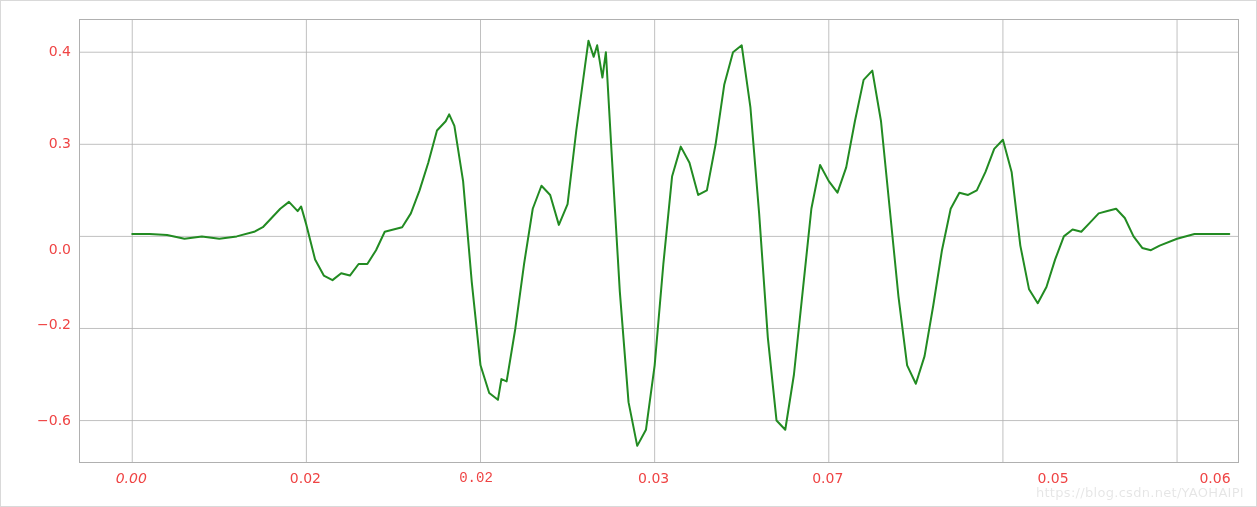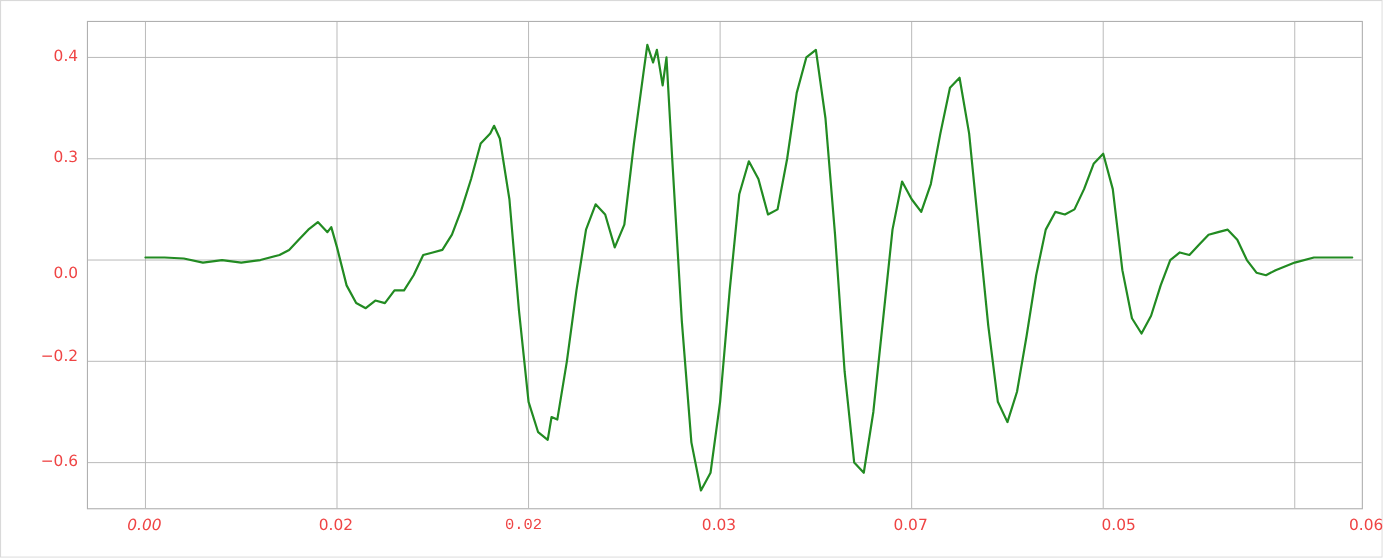--- a/index.html
+++ b/index.html
@@ -77,22 +77,23 @@
         </g>
       <path id="series-path" fill="none" d="M52.24 214.09 L69.65 214.09 L87.07 215.01 L104.48 218.70 L121.89 216.40 L139.31 218.70 L156.72 216.40 L174.14 211.79 L182.84 207.19 L191.55 197.98 L200.26 188.77 L208.96 181.86 L217.67 191.07 L221.15 186.47 L226.38 204.89 L235.08 239.42 L243.79 255.53 L252.50 260.14 L261.20 253.23 L269.91 255.53 L278.62 244.02 L287.32 244.02 L296.03 230.21 L304.74 211.79 L313.44 209.49 L322.15 207.19 L330.86 193.37 L339.56 170.35 L348.27 142.73 L356.98 110.50 L365.68 101.29 L369.17 94.39 L374.39 105.90 L383.10 161.15 L391.80 262.44 L400.51 345.31 L409.22 372.94 L417.92 379.84 L421.41 359.13 L426.63 361.43 L435.34 308.48 L444.05 244.02 L452.75 188.77 L461.46 165.75 L470.17 174.96 L478.87 204.89 L487.58 184.17 L496.29 110.50 L504.99 46.04 L508.48 20.72 L513.70 36.83 L517.18 25.32 L522.41 57.55 L525.89 32.23 L531.11 124.31 L539.82 271.65 L548.53 382.15 L557.23 425.89 L565.94 409.77 L574.65 345.31 L583.35 244.02 L592.06 156.54 L600.77 126.61 L609.47 142.73 L618.18 174.96 L626.89 170.35 L635.59 124.31 L644.30 64.46 L653.01 32.23 L661.71 25.32 L670.42 87.48 L679.13 193.37 L687.83 317.69 L696.54 400.56 L705.25 409.77 L713.95 354.52 L722.66 271.65 L731.37 188.77 L740.08 145.03 L748.78 161.15 L757.49 172.66 L766.20 147.33 L774.90 101.29 L783.61 59.85 L792.32 50.65 L801.02 101.29 L809.73 188.77 L818.44 276.25 L827.14 345.31 L835.85 363.73 L844.56 336.10 L853.26 285.46 L861.97 230.21 L870.68 188.77 L879.38 172.66 L888.09 174.96 L896.80 170.35 L905.50 151.94 L914.21 128.92 L922.92 119.71 L931.62 151.94 L940.33 225.60 L949.04 269.34 L957.74 283.16 L966.45 267.04 L975.16 239.42 L983.86 216.40 L992.57 209.49 L1001.28 211.79 L1009.98 202.58 L1018.69 193.37 L1027.40 191.07 L1036.11 188.77 L1044.81 197.98 L1053.52 216.40 L1062.23 227.91 L1070.93 230.21 L1079.64 225.60 L1097.05 218.70 L1114.47 214.09 L1131.88 214.09 L1149.29 214.09 " stroke="#228b22" stroke-width="2" stroke-linejoin="round" stroke-linecap="round"></path>
     </svg>
   </div>
 
   <span class="axis-tick x-tick" id="xt0" style="left: 130.241px; font-style: italic;">0.00</span>
   <span class="axis-tick x-tick" id="xt1" style="left: 304.376px;">0.02</span>
   <span class="axis-tick x-tick" id="xt2" style="left: 475px; font-family: Liberation Mono, monospace;">0.02</span>
   <span class="axis-tick x-tick" id="xt3" style="left: 652.647px;">0.03</span>
   <span class="axis-tick x-tick" id="xt4" style="left: 826.782px;">0.07</span>
-  <span class="axis-tick x-tick" id="xt5" style="left: 1016px;">0.05</span>
-  <span class="axis-tick x-tick" id="xt6" style="left: 1241px; text-align: right;">0.06</span>
+  <span class="axis-tick x-tick" id="xt5" style="left: 1052px;">0.05</span>
+  <span class="axis-tick x-tick" id="xt6" style="left: 1214px; text-align: right;">0.06</span>
 
   <span class="axis-tick y-tick" id="yt0" style="left: 10px; top: 418.562px;">−0.6</span>
   <span class="axis-tick y-tick" id="yt1" style="left: 10px; top: 323px;">−0.2</span>
   <span class="axis-tick y-tick" id="yt2" style="left: 10px; top: 248px;">0.0</span>
   <span class="axis-tick y-tick" id="yt3" style="left: 10px; top: 142.312px;">0.3</span>
   <span class="axis-tick y-tick" id="yt4" style="left: 10px; top: 50.2292px;">0.4</span>
 
+  <div class="watermark">https://blog.csdn.net/YAOHAIPI</div>
 </div>
 
 </body></html>

